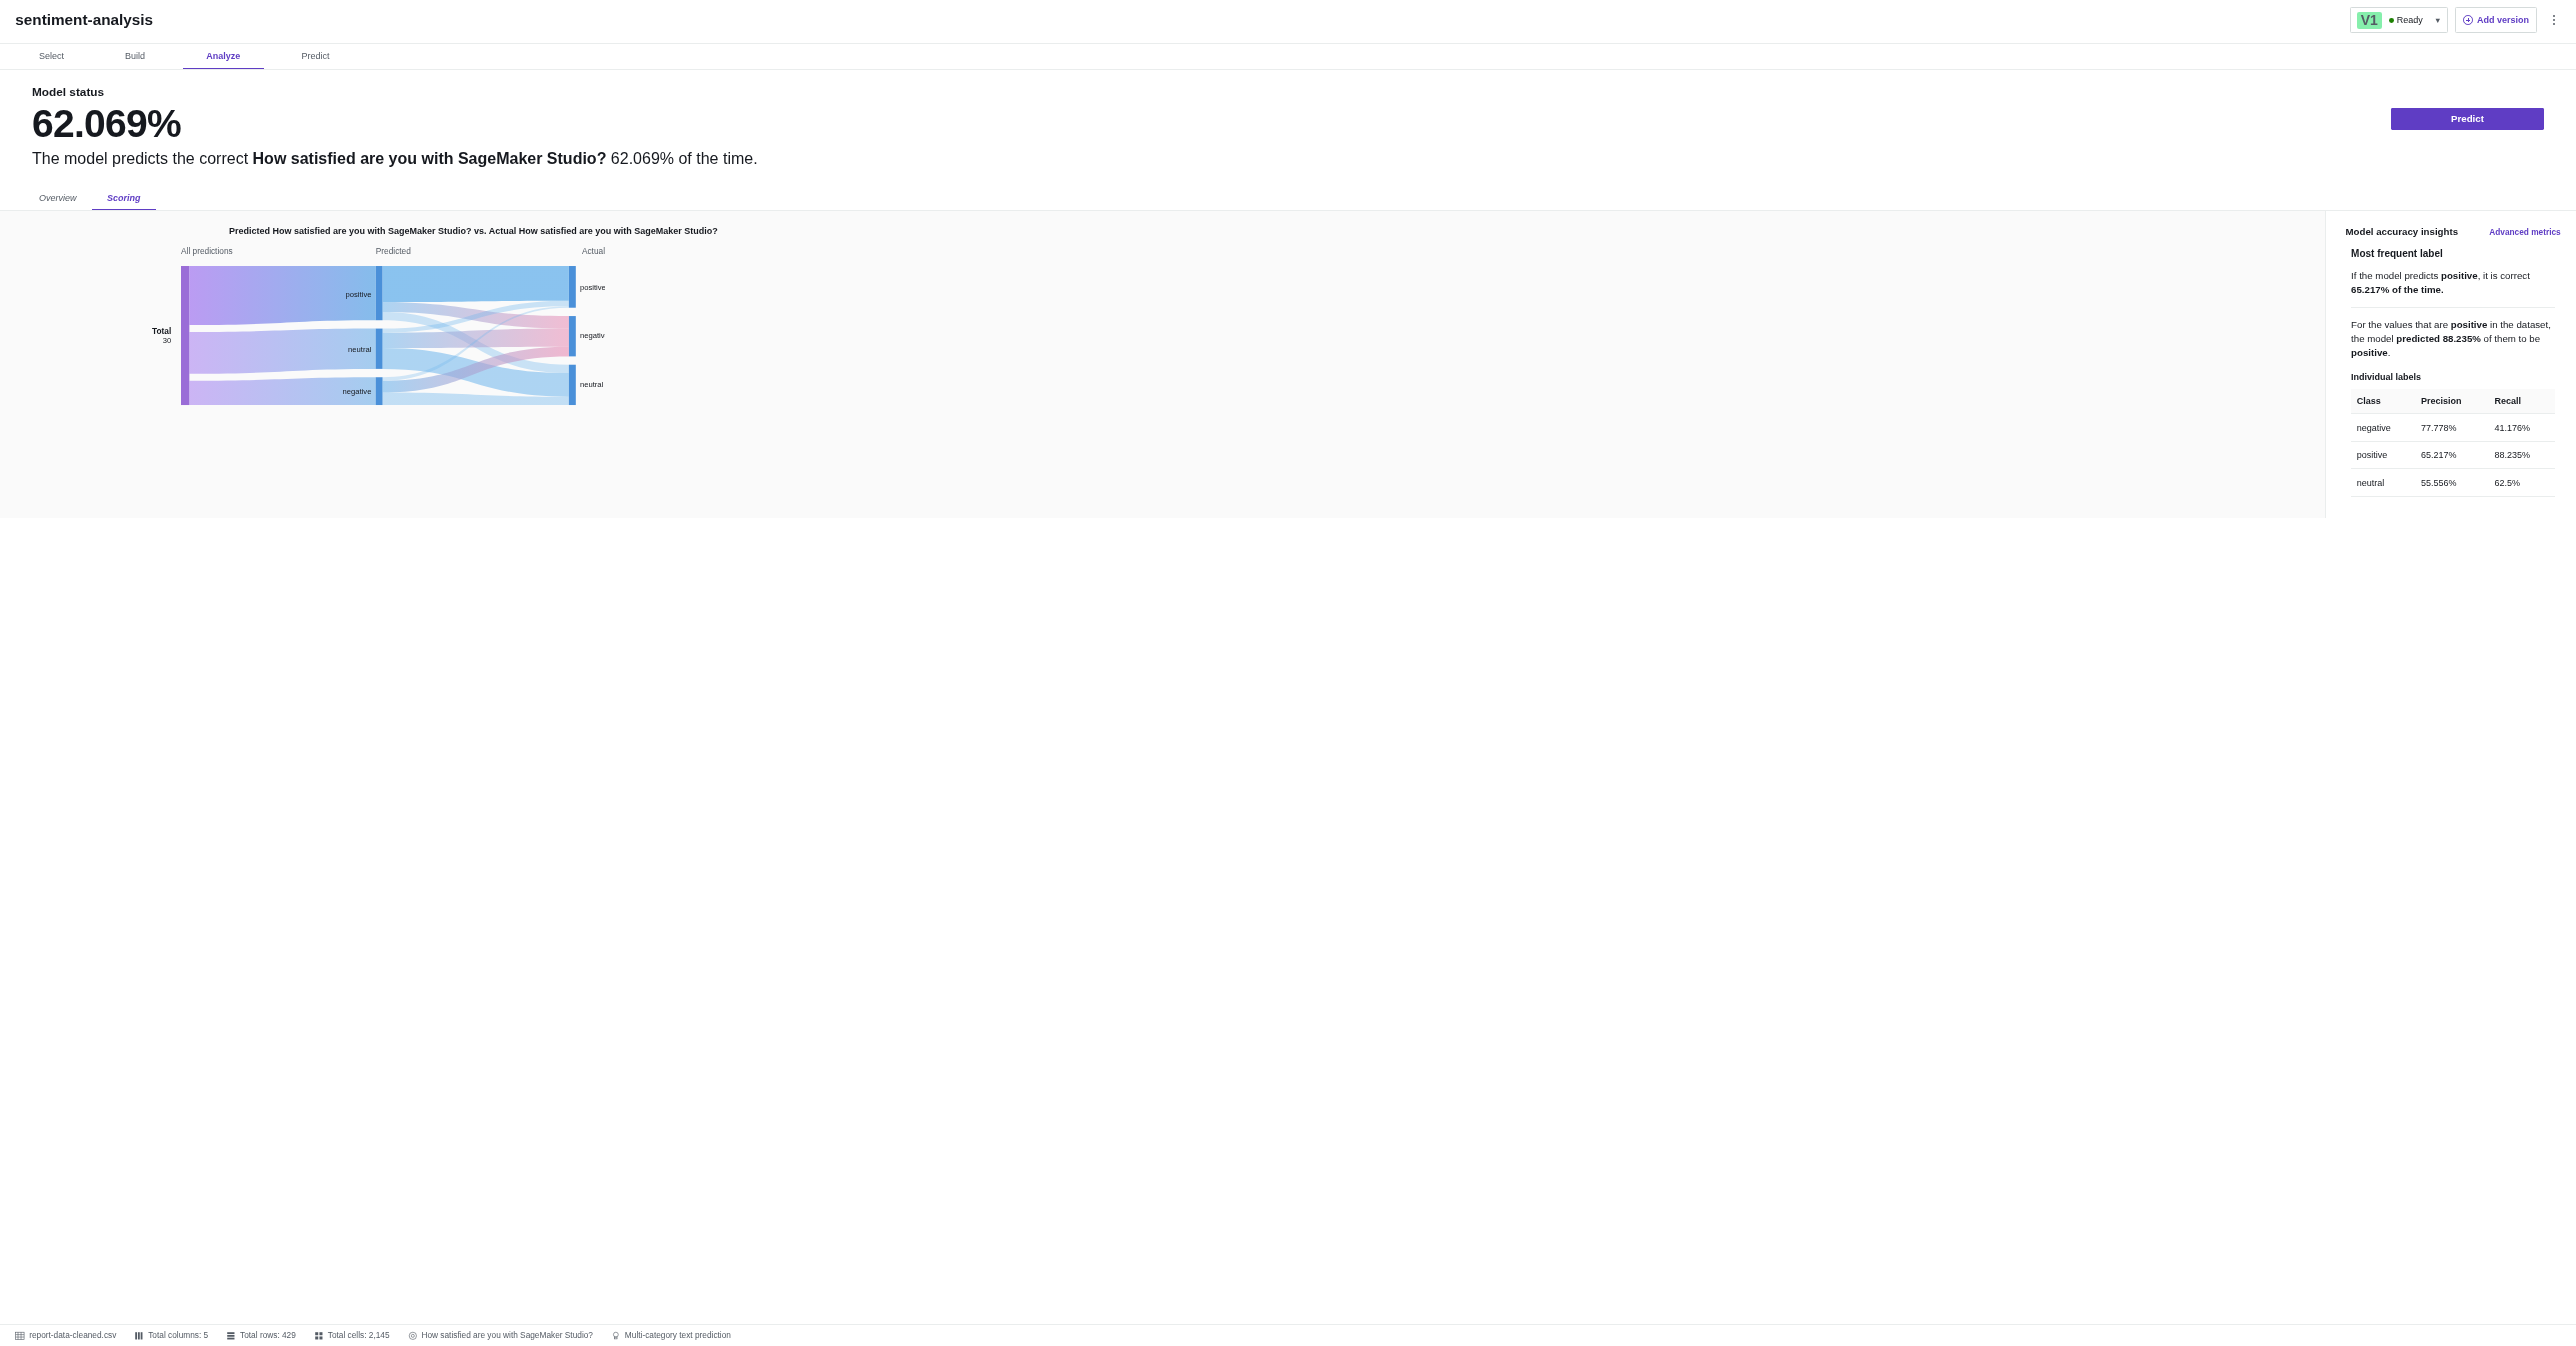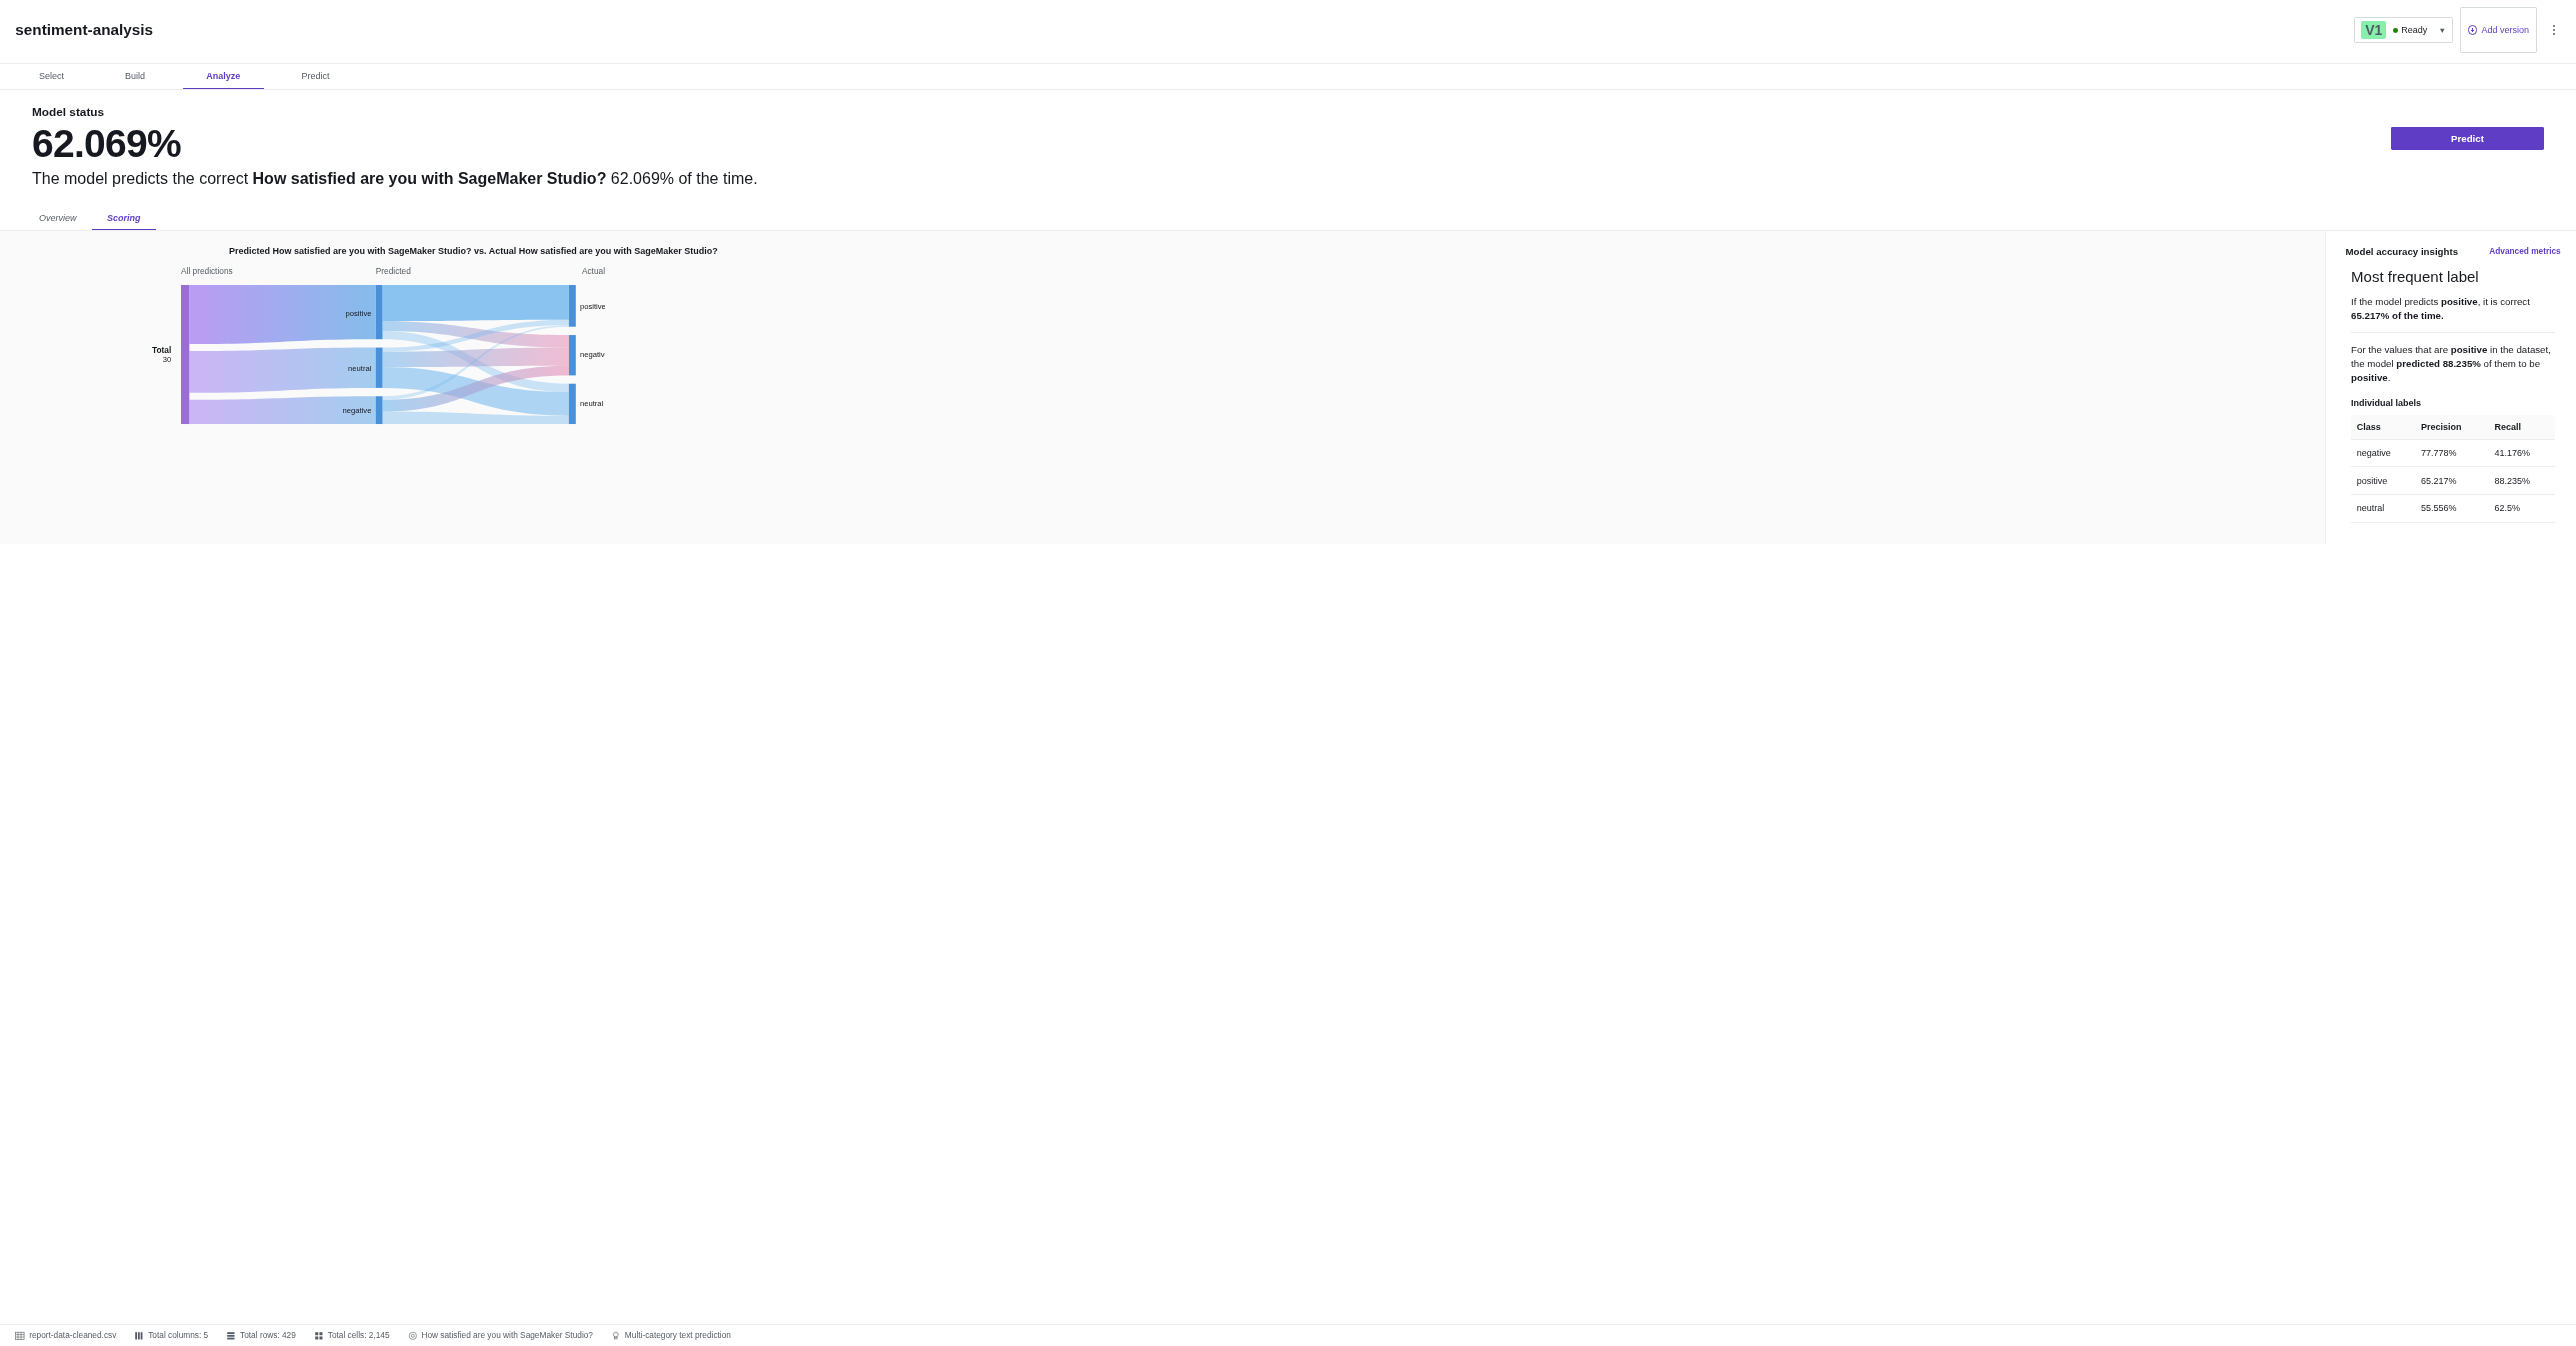--- a/index.html
+++ b/index.html
@@ -48,24 +48,24 @@
     background: #1d8102;
     display: inline-block;
     margin-right: 2.8px;
   }
   .chev { color:#545b64; font-size:7.6px; margin-left:4.2px; }
   .add-version {
     display: flex;
     align-items: center;
     border: 0.7px solid #d5dbdb;
     border-radius: 1.4px;
-    padding: 17px 7px;
+    padding: 7px 7px;
     gap: 4.2px;
     font-size: 9px;
-    font-weight: 400;
+    font-weight: 700;
     color: #5f3dc4;
     cursor: pointer;
   }
   .plus-circle {
     width:9.7px;height:9.7px;border:1px solid #5f3dc4;border-radius:50%;
     position:relative;
   }
   .plus-circle:before,.plus-circle:after{
     content:"";position:absolute;background:#5f3dc4;
   }
@@ -138,21 +138,21 @@
   }
   .sankey-total-label b{display:block;font-size:8.3px;font-weight:700;}
   .sankey-label{font-size:11px;fill:#16191f;}
 
   .insights-pane {
     width:250px;padding:15.3px 15.3px 21px 19.5px;background:#fff;
   }
   .insights-head{display:flex;justify-content:space-between;align-items:center;margin-bottom:11px;}
   .insights-head h3{font-size:9.7px;font-weight:700;}
   .adv-link{color:#5f3dc4;font-size:8.3px;font-weight:600;cursor:pointer;}
-  .mfl{font-size:15px;font-weight:400;margin-left:5.6px;margin-bottom:9.7px;}
+  .mfl{font-size:10px;font-weight:700;margin-left:5.6px;margin-bottom:9.7px;}
   .insight-text{font-size:9.7px;line-height:1.45;margin:0 5.6px 9.7px 5.6px;}
   .insight-text b{font-weight:700;}
   .hr{border-top:0.7px solid #eaeded;margin:0 5.6px 9.7px 5.6px;}
   .indiv-head{font-size:9px;font-weight:700;margin:12.5px 5.6px 7px 5.6px;}
   table.labels {
     width:calc(100% - 11px);margin:0 5.6px;border-collapse:collapse;font-size:9px;
   }
   table.labels th{
     text-align:left;font-weight:700;padding:7px 5.6px;background:#fafafa;
     border-bottom:0.7px solid #eaeded;

